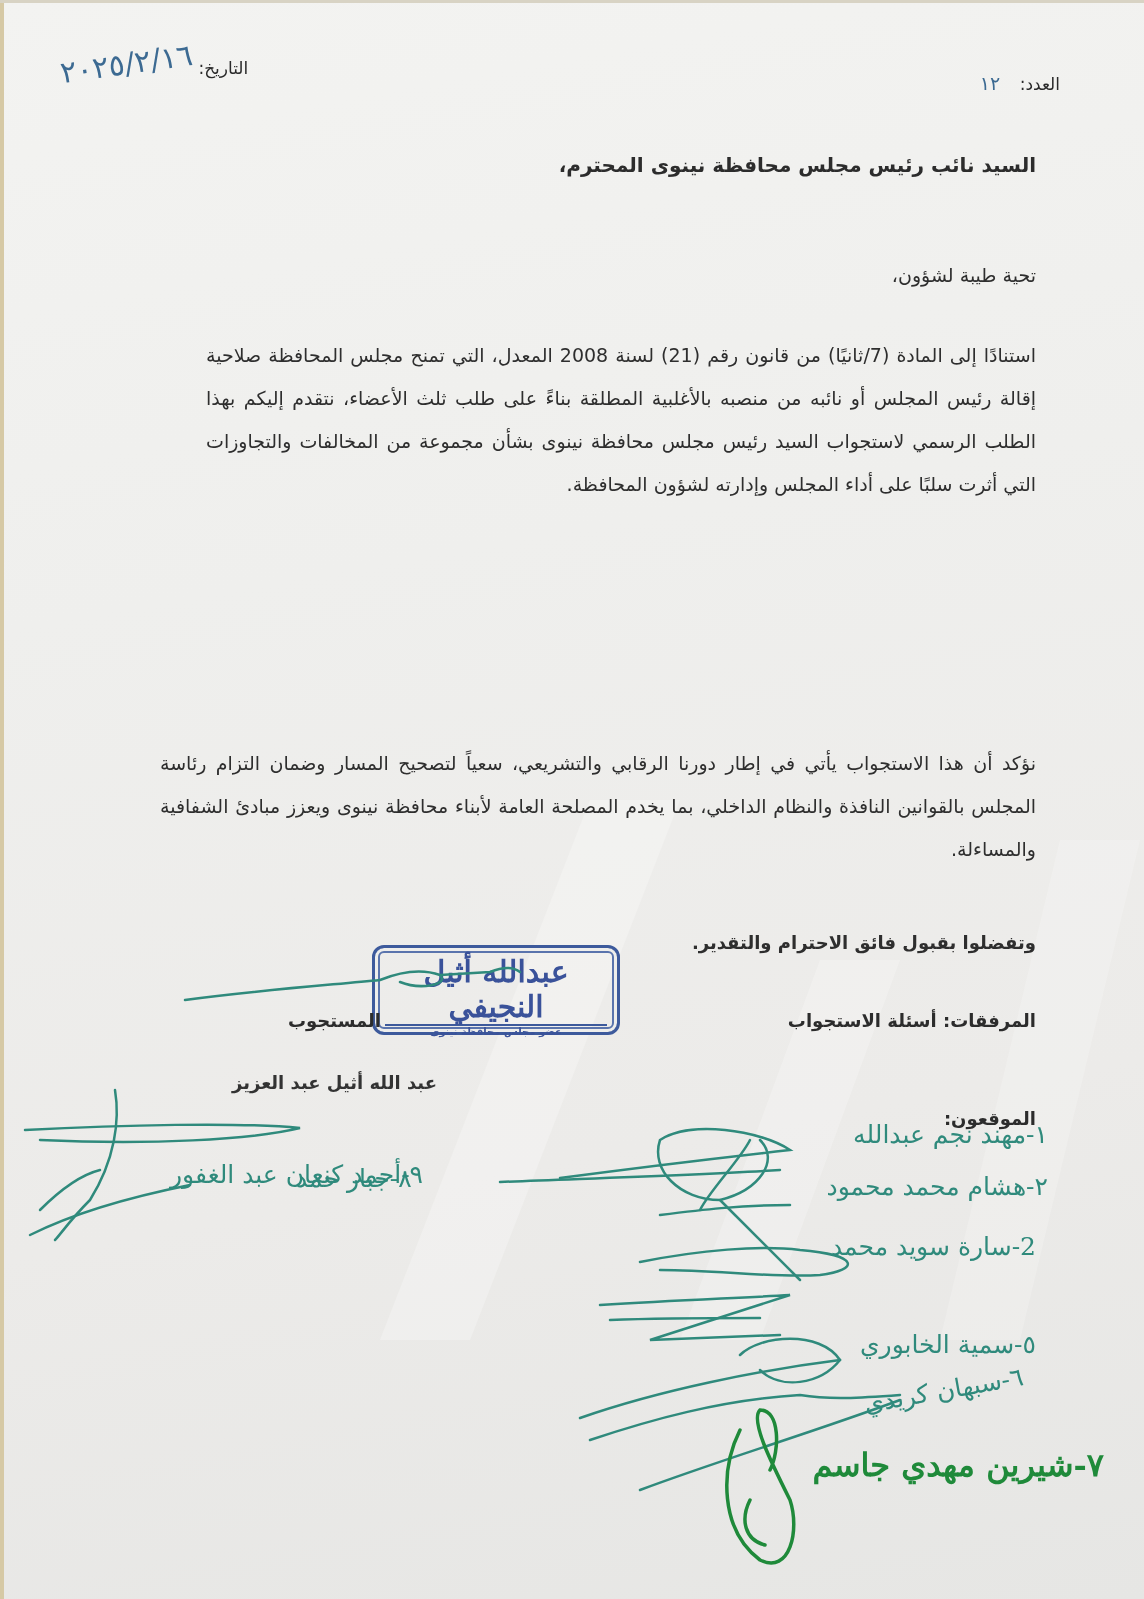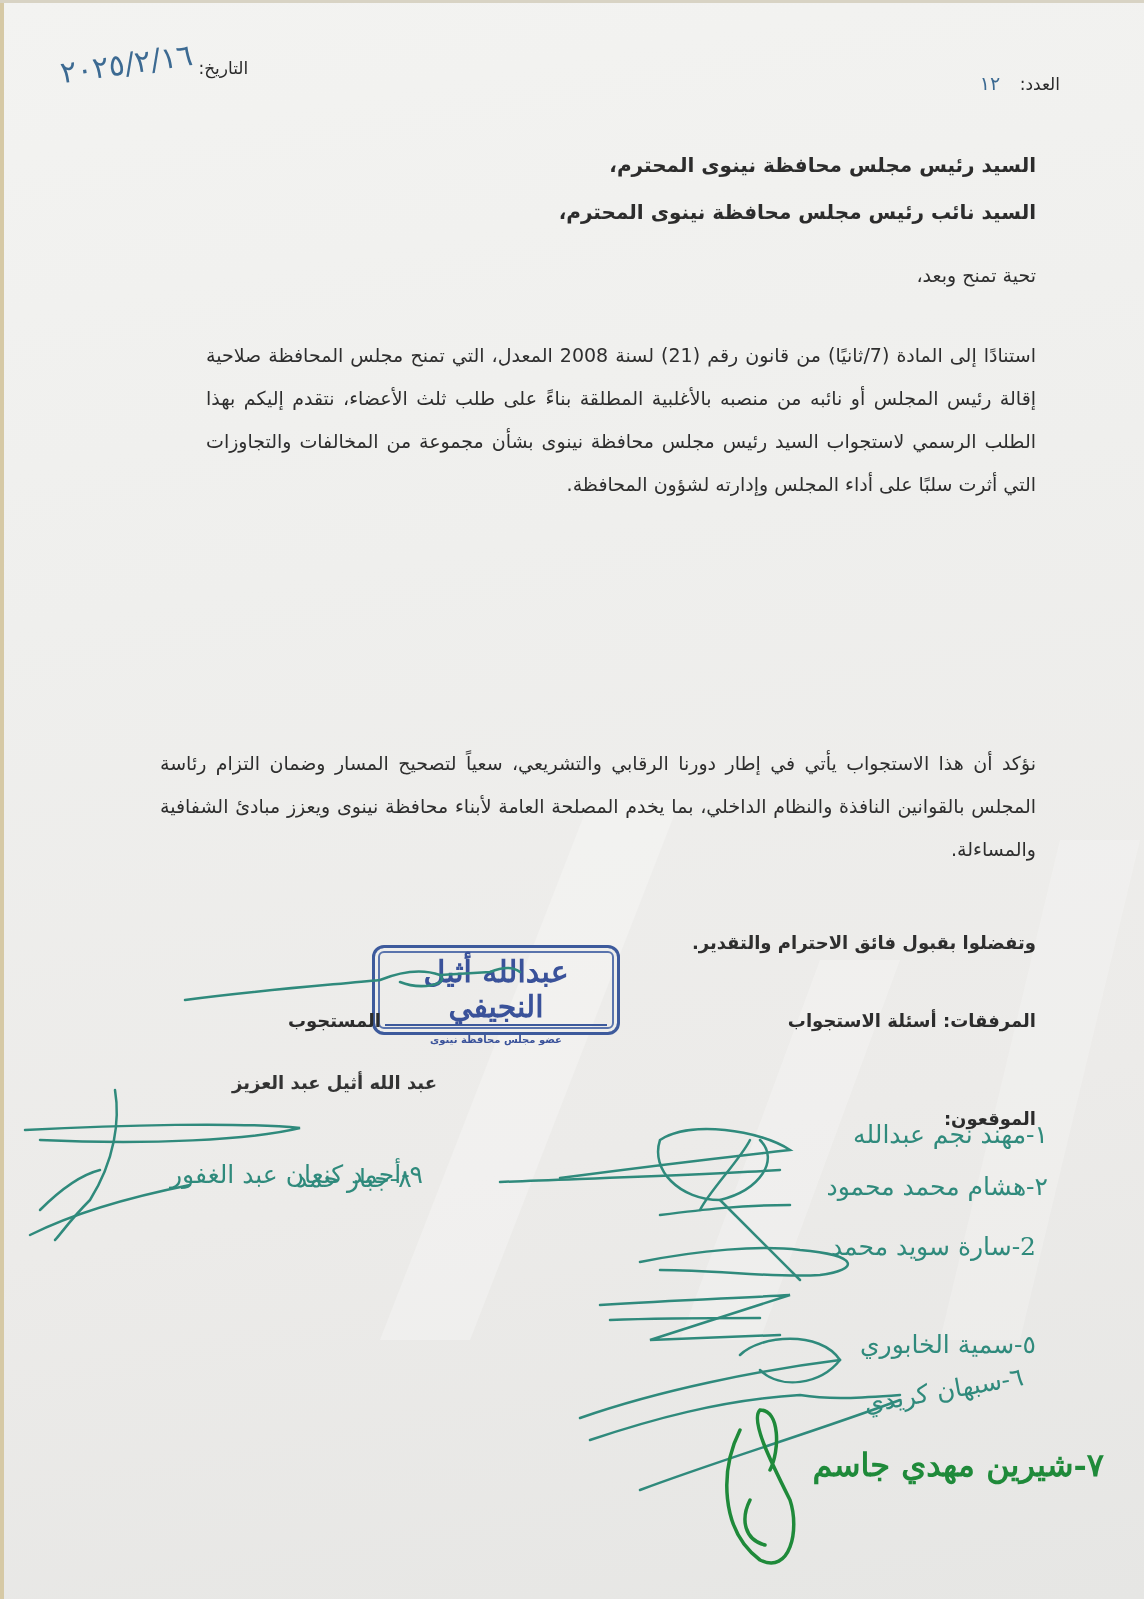--- a/index.html
+++ b/index.html
@@ -43,21 +43,21 @@
       border: 3px solid #3d5a9c; border-radius: 12px;
       box-shadow: inset 0 0 0 3px #eeeeec, inset 0 0 0 5px #5a74ad;
       color: #3a529a; text-align: center;
     }
     .stamp-name {
       font-family: "DejaVu Serif", serif; font-size: 30px; font-weight: bold;
       margin-top: 6px; letter-spacing: -1px;
     }
     .stamp-sub {
       font-size: 10px; font-weight: bold; margin: 0 10px; border-top: 2px solid #3d5a9c;
-      padding-top: 8px;
+      padding-top: 0;
     }
 
     .signer {
       position: absolute; font-family: "DejaVu Serif", serif;
       font-size: 25px; color: #2f8a7c; white-space: nowrap;
     }
     .signer.green { color: #1f8a3a; font-weight: bold; font-size: 32px; }
 
     svg.strokes { position: absolute; left: 0; top: 0; }
   </style>
@@ -77,25 +77,24 @@
   <div class="abs rtl hdr-text" style="right:84px; top:72px;">
     <span>العدد:</span>
     <span class="hand-blue" style="font-size:19px; margin-right:14px;">١٢</span>
   </div>
   <div class="abs rtl hdr-text" style="left:60px; top:46px;">
     <span>التاريخ:</span>
     <span class="hand-blue" style="font-size:30px; display:inline-block; transform:rotate(-8deg);">٢٠٢٥/٢/١٦</span>
   </div>
 
   <div class="abs rtl addressee" style="right:108px; top:142px; line-height:47px;">
-    <div>السيد رئيس مجلس محافظة نينوى المحترم،</div>
     <div>السيد نائب رئيس مجلس محافظة نينوى المحترم،</div>
   </div>
 
-  <div class="abs rtl plain" style="right:108px; top:264px; font-size:19px;">تحية تمنح وبعد،</div>
+  <div class="abs rtl plain" style="right:108px; top:264px; font-size:19px;">تحية طيبة لشؤون،</div>
 
   <div class="abs rtl para" style="right:108px; top:334px; width:830px;">استنادًا إلى المادة (7/ثانيًا) من قانون رقم (21) لسنة 2008 المعدل، التي تمنح مجلس المحافظة صلاحية إقالة رئيس المجلس أو نائبه من منصبه بالأغلبية المطلقة بناءً على طلب ثلث الأعضاء، نتقدم إليكم بهذا الطلب الرسمي لاستجواب السيد رئيس مجلس محافظة نينوى بشأن مجموعة من المخالفات والتجاوزات التي أثرت سلبًا على أداء المجلس وإدارته لشؤون المحافظة.</div>
   <div class="abs rtl para" style="right:108px; top:742px; width:876px;">نؤكد أن هذا الاستجواب يأتي في إطار دورنا الرقابي والتشريعي، سعياً لتصحيح المسار وضمان التزام رئاسة المجلس بالقوانين النافذة والنظام الداخلي، بما يخدم المصلحة العامة لأبناء محافظة نينوى ويعزز مبادئ الشفافية والمساءلة.</div>
 
   <div class="abs rtl plain" style="right:108px; top:932px;font-weight:bold;">وتفضلوا بقبول فائق الاحترام والتقدير.</div>
 
   <div class="abs rtl label-bold" style="right:108px; top:1010px;">
     <span>المرفقات:</span>
     <span>أسئلة الاستجواب</span>
   </div>

